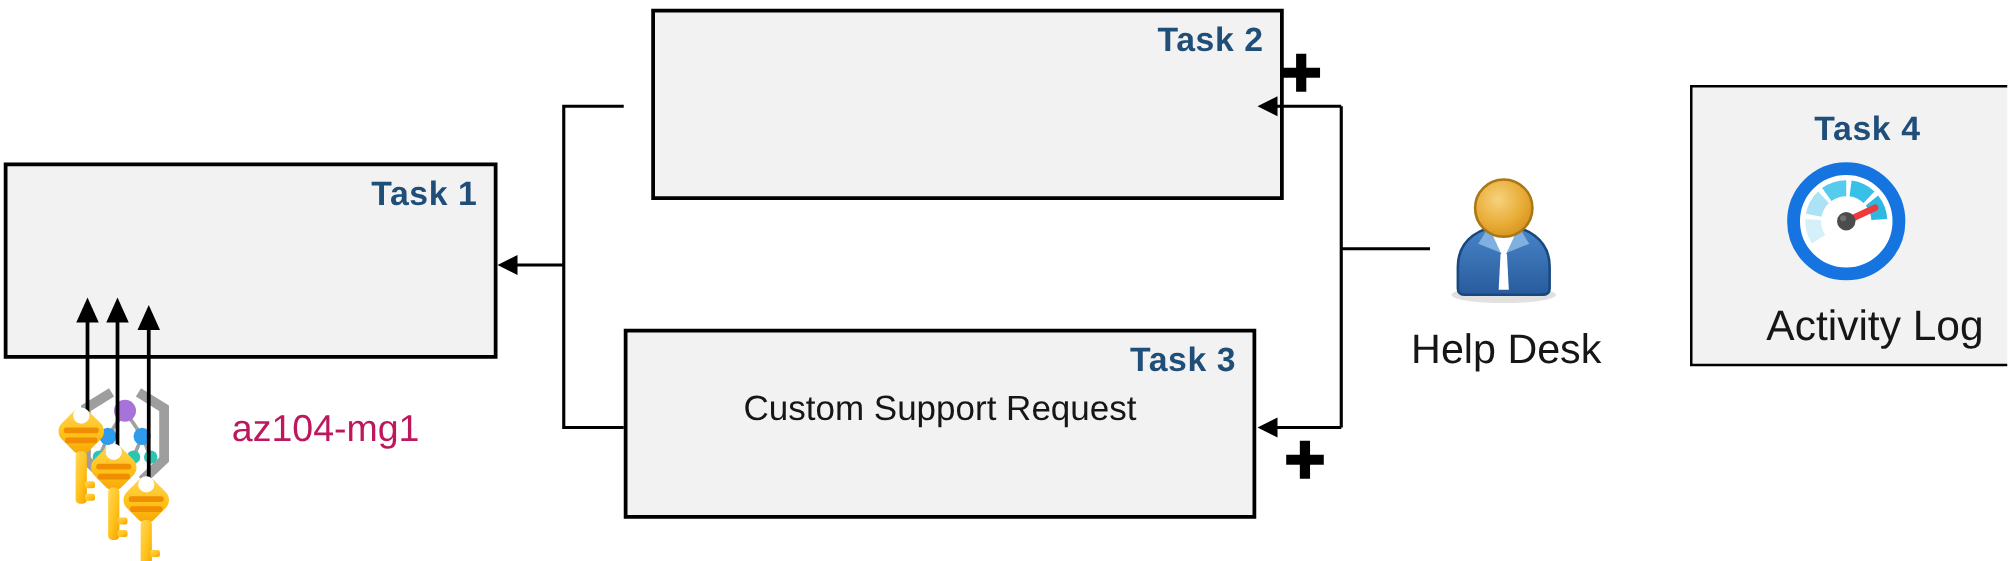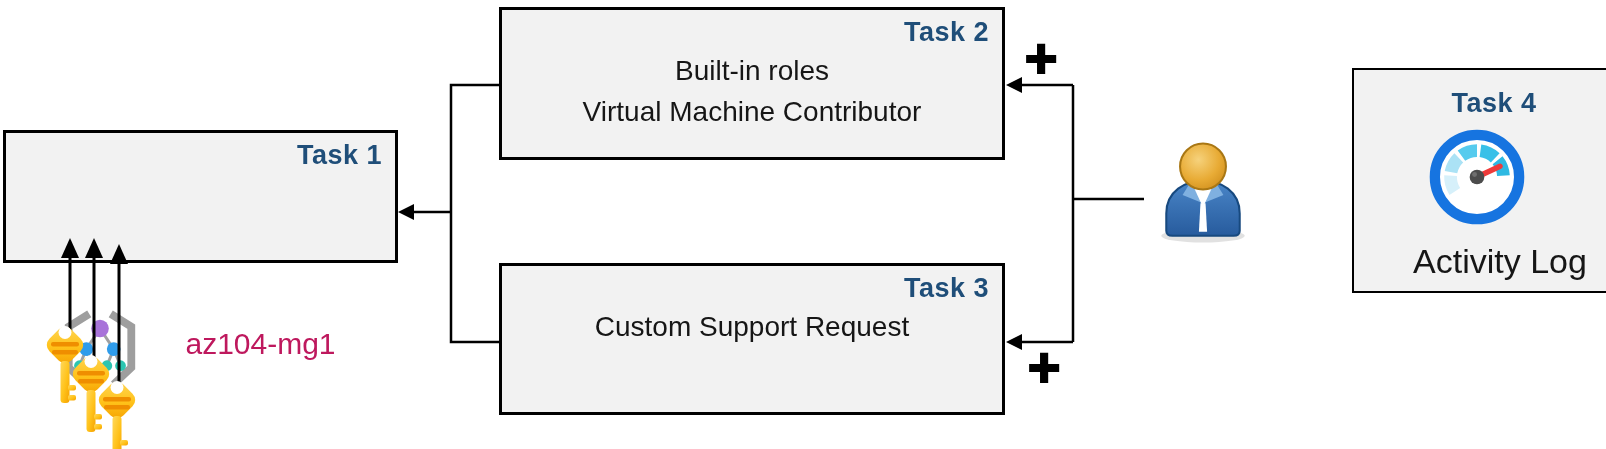--- a/index.html
+++ b/index.html
@@ -1,22 +1,22 @@
 <!DOCTYPE html>
 <html><head>
 <meta charset="utf-8">
 <style>
   * { margin:0; padding:0; box-sizing:border-box; }
   html,body { background:#ffffff; }
   body { font-family:"Liberation Sans", sans-serif; color:#111; }
   .canvas { position:relative; width:1606px; height:449px; background:#ffffff; overflow:hidden; }
 
   .box { position:absolute; background:#f2f2f2; border:3px solid #000; z-index:1; }
-  .box.task1 { left:3px;    top:130px; width:395px; height:133px;padding-left:44px; }
-  .box.task2 { left:499px;  top:7px;   width:506px; height:153px; }
+  .box.task1 { left:3px;    top:130px; width:395px; height:157px;padding-left:44px; }
+  .box.task2 { left:521px;  top:7px;   width:506px; height:153px; }
   .box.task3 { left:499px;  top:263px; width:506px; height:152px; }
   .box.task4 { left:1352px; top:68px;  width:284px; height:225px; border-width:2px; }
 
   .badge { position:absolute; top:7px; right:13px; color:#1f4e79;
            font-weight:bold; font-size:27px; letter-spacing:0.5px; }
   .badge.centered { left:0; right:0; top:18px; text-align:center; }
 
   .boxtext { position:absolute; left:0; right:0; top:40px; text-align:center;
              font-size:28px; line-height:41px; color:#161616; }
 
@@ -65,24 +65,20 @@
       <circle cx="24" cy="59" r="5.5" fill="#2cc5b1"></circle>
         <circle cx="38" cy="59" r="5.5" fill="#2cc5b1"></circle>
       <circle cx="52" cy="59" r="5.5" fill="#2cc5b1"></circle>
         <circle cx="66" cy="59" r="5.5" fill="#2cc5b1"></circle>
     </svg>
     <span class="t1label">az104-mg1</span>
   </div>
 
   <div class="box task2">
     <span class="badge">Task 2</span>
-    <div class="boxtext">
-      <div>Built-in roles</div>
-      <div>Virtual Machine Contributor</div>
-    </div>
   </div>
 
   <div class="box task3">
     <span class="badge">Task 3</span>
     <div class="boxtext">
       <div>Custom Support Request</div>
     </div>
   </div>
 
   <div class="box task4">
@@ -118,20 +114,21 @@
       </defs>
       <ellipse cx="50" cy="92" rx="41" ry="6.5" fill="#c9c9c9" opacity="0.55"></ellipse>
       <path d="M 50,38 C 33,38 14,48 14,70 L 14,87 Q 14,92 20,92 L 80,92 Q 86,92 86,87 L 86,70 C 86,48 67,38 50,38 Z" fill="url(#pbody)" stroke="#17497f" stroke-width="2"></path>
       <polygon points="38,39 50,60 30,52" fill="#7fb0e0"></polygon>
       <polygon points="62,39 70,52 50,60" fill="#7fb0e0"></polygon>
       <polygon points="38,38 62,38 50,64" fill="#ffffff"></polygon>
       <polygon points="47.5,60 52.5,60 54,88 46,88" fill="#ffffff"></polygon>
       <circle cx="50" cy="24" r="22.5" fill="url(#phead)" stroke="#a97714" stroke-width="2"></circle>
     </svg>
     <div class="group-label">
+      <div>Help Desk</div>
     </div>
   </div>
 
   <svg class="wires" viewBox="0 0 1606 449">
     <defs>
       <linearGradient id="gkey" x1="0" y1="0" x2="1" y2="1">
         <stop offset="0" stop-color="#ffd85c"></stop>
           <stop offset="0.55" stop-color="#ffc21a"></stop>
           <stop offset="1" stop-color="#f5a000"></stop>
       </linearGradient>

